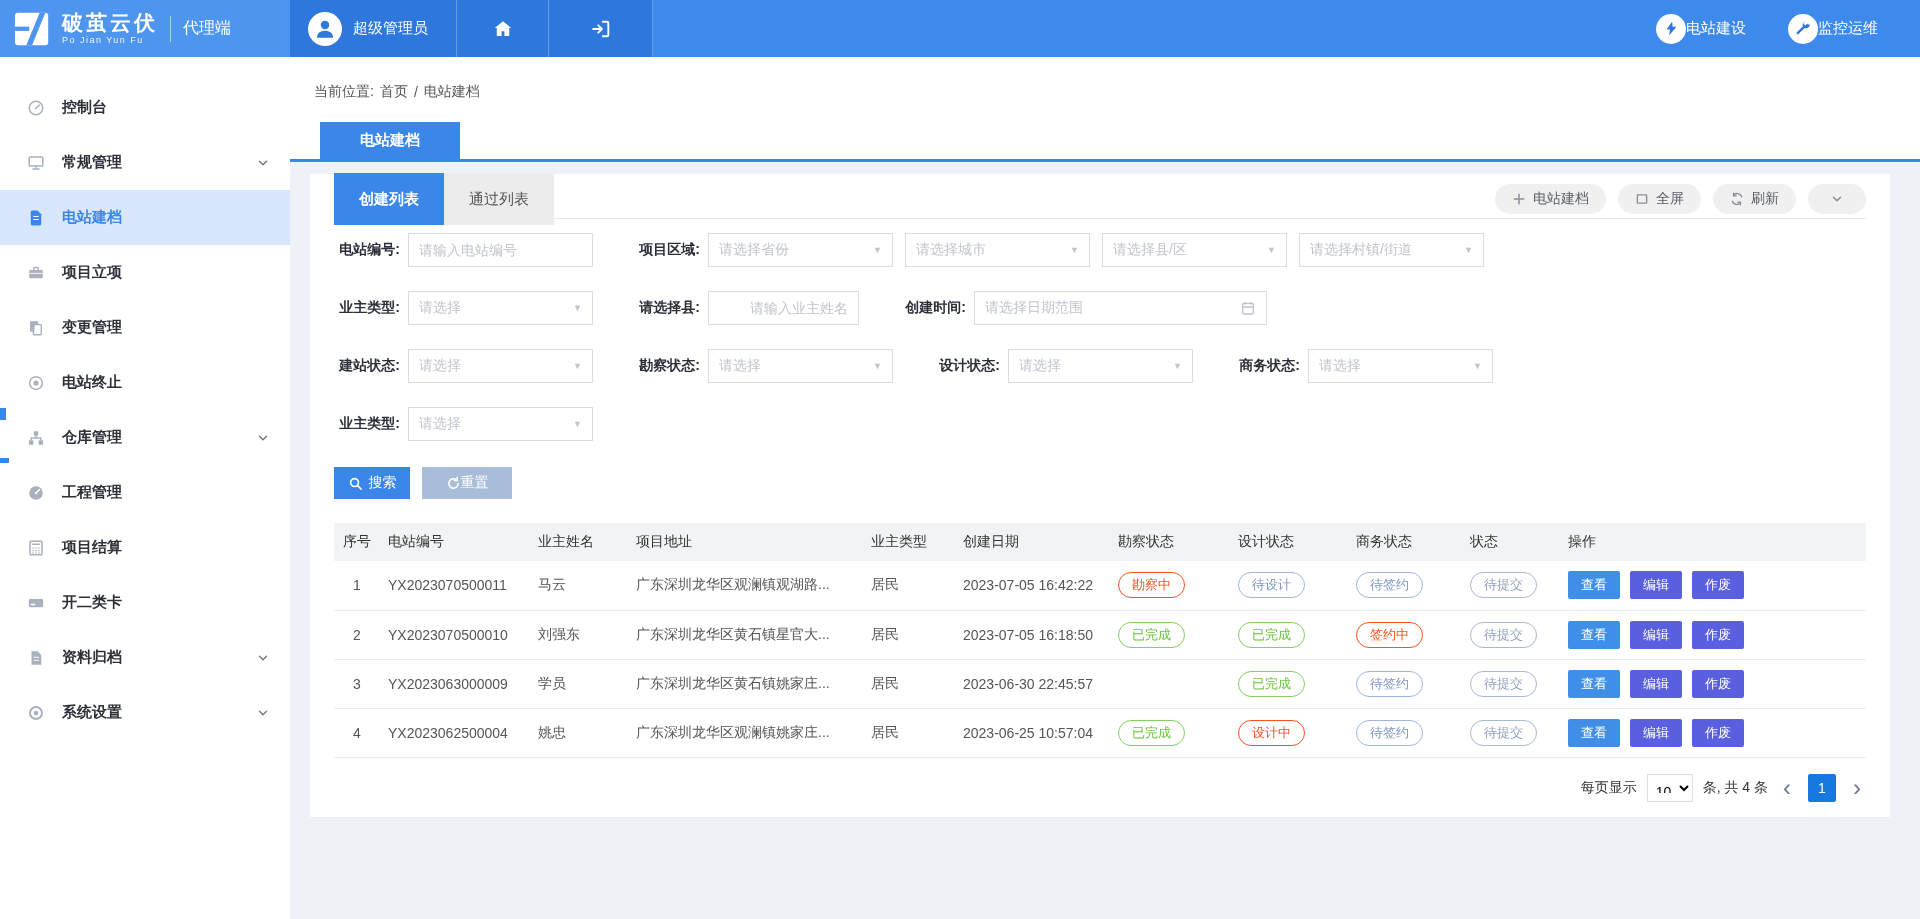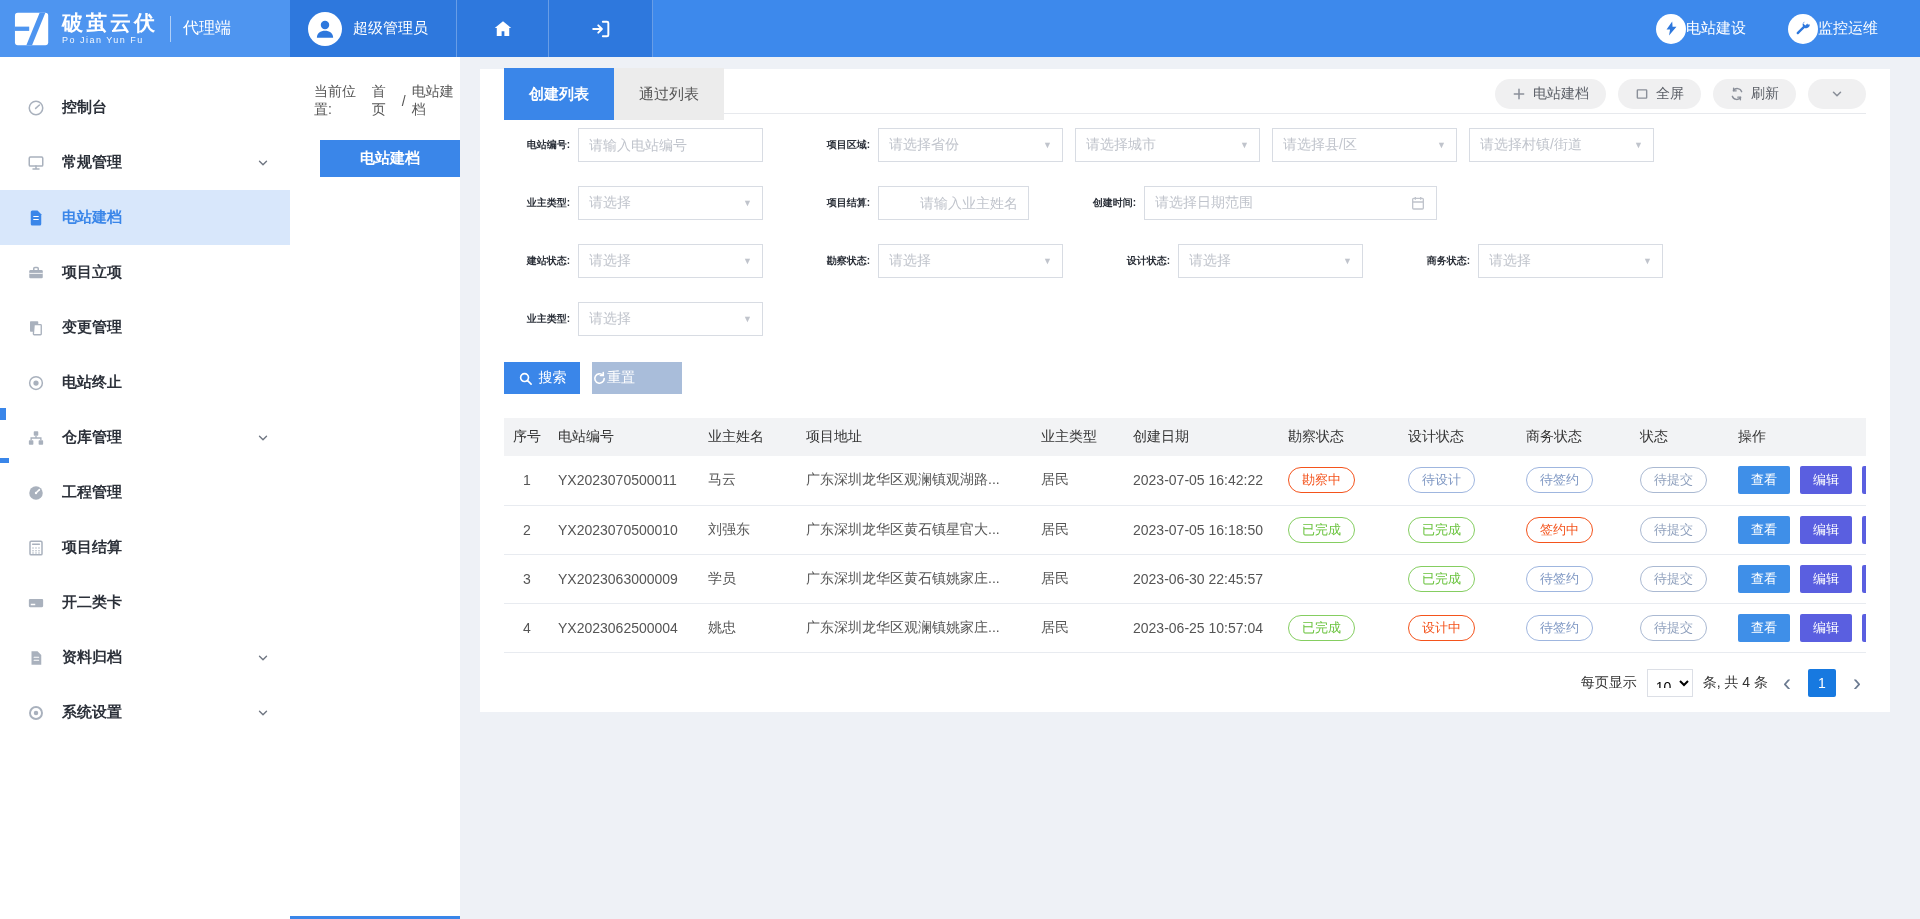--- a/index.html
+++ b/index.html
@@ -30,51 +30,51 @@
   .side-item{height:55px;display:flex;align-items:center;padding:0 20px 0 27px;gap:15px;font-size:15px;font-weight:700;color:#2c313a;cursor:pointer}
   .side-icon{width:20px;display:flex;color:#a9b1bd;flex-shrink:0}
   .side-item.active{background:#d8e7fb;color:#3a86e9}
   .side-item.active .side-icon{color:#3a86e9}
   .side-chev{margin-left:auto;color:#6f7682;display:flex}
   .scroll-frag{position:absolute;left:0;background:#3a86e9}
   .scroll-frag.f1{top:351px;width:6px;height:12px}
   .scroll-frag.f2{top:401px;width:9px;height:5px}
 
   
-  .content{flex:1;display:flex;min-width:0}
+  .content{flex:1;display:flex;flex-direction:column;min-width:0}
   .crumb-strip{background:#fff;border-bottom:3px solid #3a86e9}
   .crumb{padding:26px 0 0 24px;font-size:14px;color:#555;display:flex;gap:6px;align-items:center}
   .crumb a{color:#555;text-decoration:none;cursor:pointer}
   .page-tab{margin:21px 0 0 30px;width:140px;height:37px;background:#3a86e9;color:#fff;font-size:15px;font-weight:700;display:flex;align-items:center;justify-content:center;cursor:pointer}
 
   .card{margin:12px 30px 0 20px;background:#fff;padding:6px 24px 15px;height:643px}
 
   .card-head{display:flex;align-items:center;height:39px;border-bottom:1px solid #e7e9ed}
   .list-tabs{display:flex;height:52px}
   .ltab{min-width:96px;padding:0 25px;display:flex;align-items:center;justify-content:center;font-size:15px;cursor:pointer;background:#ececec;color:#555}
   .ltab.active{background:#3a86e9;color:#fff;font-weight:700}
   .head-actions{margin-left:auto;display:flex;gap:12px;align-items:center}
   .pill{height:30px;border-radius:15px;border:none;background:#f0f0f1;color:#5a5e66;font-size:14px;display:flex;align-items:center;gap:7px;padding:0 17px;cursor:pointer;font-family:inherit}
   .pill.sm{padding:0 22px}
 
   
   .filters{margin-top:14px}
   .f-row{display:flex;align-items:center;margin-bottom:24px;height:34px}
-  .f-label{width:66px;text-align:right;margin-right:8px;font-size:10px;font-weight:700;color:#2a2f38;white-space:nowrap;flex-shrink:0}
+  .f-label{width:66px;text-align:right;margin-right:8px;font-size:14px;font-weight:700;color:#2a2f38;white-space:nowrap;flex-shrink:0}
   .f-ctl{height:34px;border:1px solid #d8dce3;background:#fff;font-size:14px;flex-shrink:0}
   .f-input{padding:0 10px;color:#333;font-family:inherit;outline:none}
   .f-input::placeholder{color:#c0c4cc}
   .f-select,.f-date{display:flex;align-items:center;justify-content:space-between;padding:0 10px;cursor:pointer}
   .ph{color:#c0c4cc}
   .arr{color:#c0c4cc;font-size:9px;margin-left:6px}
   .cal{display:flex;margin-left:6px}
 
   .filter-btns{display:flex;margin-top:26px;gap:12px}
   .btn-search{width:76px;height:32px;background:#3a86e9;color:#fff;border:none;font-size:14px;display:flex;align-items:center;justify-content:center;gap:6px;cursor:pointer;font-family:inherit}
-  .btn-reset{width:90px;height:32px;background:#a9bdda;color:#fff;border:none;font-size:14px;display:flex;align-items:center;gap:0;cursor:pointer;font-family:inherit}
+  .btn-reset{width:90px;height:32px;background:#a9bdda;color:#fff;border:none;font-size:14px;display:flex;align-items:center;justify-content:center;gap:0;cursor:pointer;font-family:inherit}
 
   
   table{width:100%;border-collapse:collapse;margin-top:24px;table-layout:fixed}
   thead tr{background:#f2f3f5;height:38px}
   th{font-size:14px;color:#333;font-weight:400;text-align:left;padding:0 8px;white-space:nowrap}
   td{height:49px;border-bottom:1px solid #e8ebf0;font-size:14px;color:#555;padding:0 8px;white-space:nowrap;overflow:hidden}
   th:first-child,td:first-child{text-align:center}
   .badge{display:inline-block;min-width:62px;padding:0 13px;height:26px;line-height:24px;border-radius:13px;border:1px solid;font-size:13px;text-align:center}
   .b-warn{color:#f4531c;border-color:#f4531c}
   .b-ok{color:#67c23a;border-color:#85ce61}
@@ -378,21 +378,21 @@
               <span class="ph">请选择村镇/街道</span>
               <span class="arr">▼</span>
             </div>
           </div>
           <div class="f-row">
             <span class="f-label" style="margin-left:0px">业主类型:</span>
             <div class="f-ctl f-select" style="width:185px">
               <span class="ph">请选择</span>
               <span class="arr">▼</span>
             </div>
-            <span class="f-label" style="margin-left:41px">项目结算:</span>
+            <span class="f-label" style="margin-left:41px">请选择县:</span>
             <input class="f-ctl f-input" style="width: 151px; text-align: right;" placeholder="请输入业主姓名">
             <span class="f-label" style="margin-left:41px">创建时间:</span>
             <div class="f-ctl f-date" style="width:293px">
               <span class="ph">请选择日期范围</span>
               <span class="cal">
                 <svg width="16" height="16" viewBox="0 0 24 24" fill="none" stroke="#c0c4cc" stroke-width="2">
                   <rect x="4" y="5" width="16" height="16" rx="1.5"></rect>
                   <path d="M8 3v4M16 3v4M4 10.5h16"></path>
                 </svg>
               </span>

